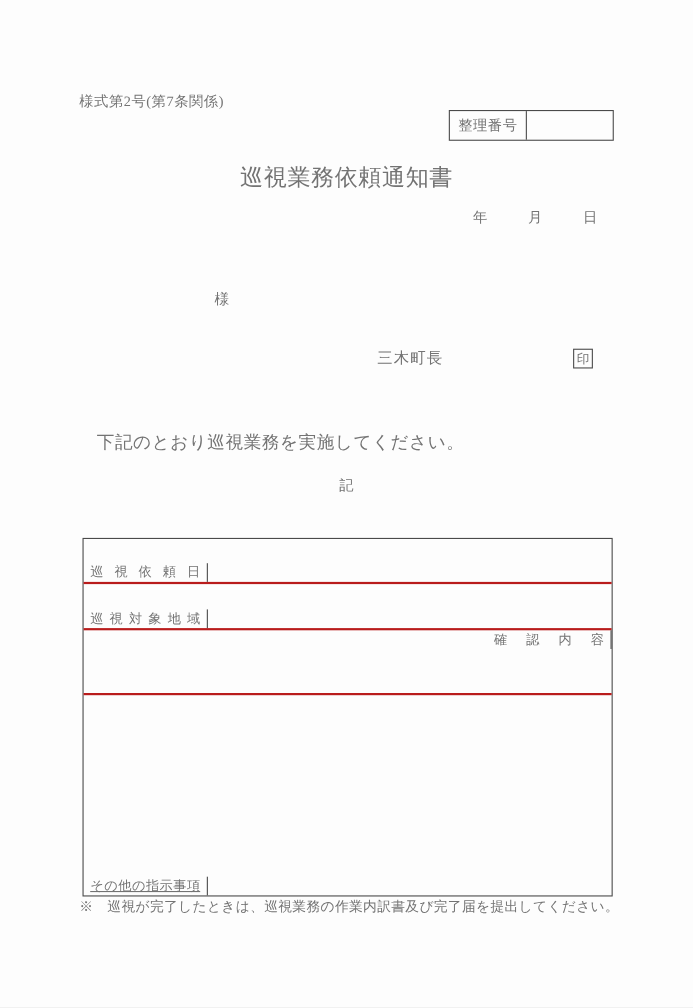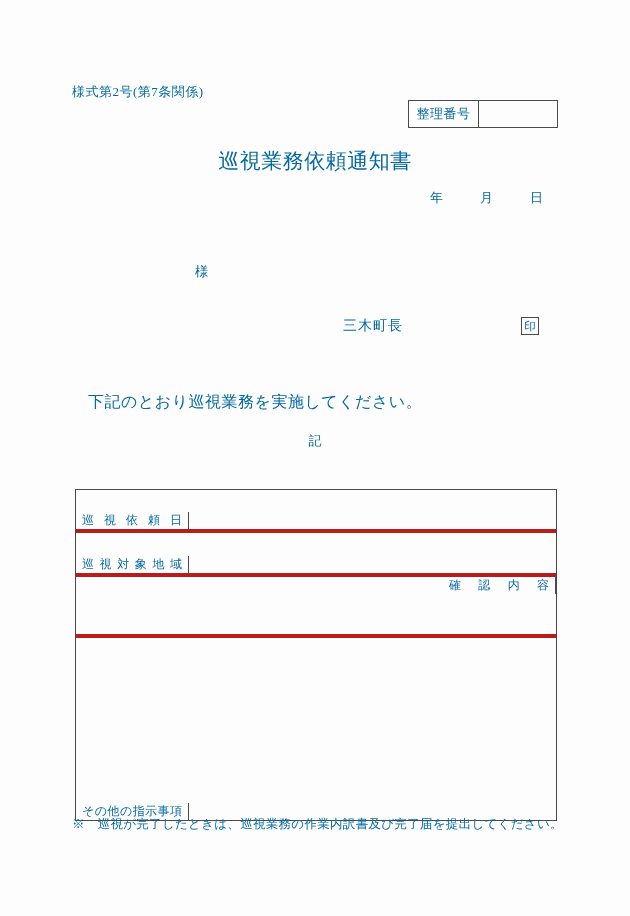--- a/index.html
+++ b/index.html
@@ -6,21 +6,21 @@
     margin: 0;
     padding: 0;
     background: #e8e8e8;
   }
   .page {
     position: relative;
     width: 630px;
     height: 916px;
     margin: 0 auto;
     background: #fdfdfd;
-    color: #0369a1;
+    color: #737373;
     font-family: "Liberation Serif", "DejaVu Serif", serif;
     overflow: hidden;
   }
   .form-number {
     position: absolute;
     left: 72px;
     top: 83px;
     font-size: 13px;
     letter-spacing: 0.5px;
   }
@@ -113,26 +113,26 @@
     width: 482px;
     border: 1px solid #4a4a4a;
     box-sizing: border-box;
     background: #fdfdfd;
   }
   .t-row {
     display: flex;
     align-items: flex-end;
   }
   .t-row + .t-row {
-    border-top: 4px solid #b91c1c;
+    border-top: 2px solid #b91c1c;
   }
   .t-row.r1 { height: 39px; }
   .t-row.r2 { height: 40px; }
   .t-row.r3 { height: 57px; flex-direction: column; }
-  .t-row.r4 { height: 182px; }
+  .t-row.r4 { height: 182px; text-decoration: underline; }
   .t-label {
     width: 113px;
     box-sizing: border-box;
     border-right: 1px solid #4a4a4a;
     padding: 0 6px;
     display: flex;
     align-items: center;
   }
   .t-label-text {
     width: 100%;

